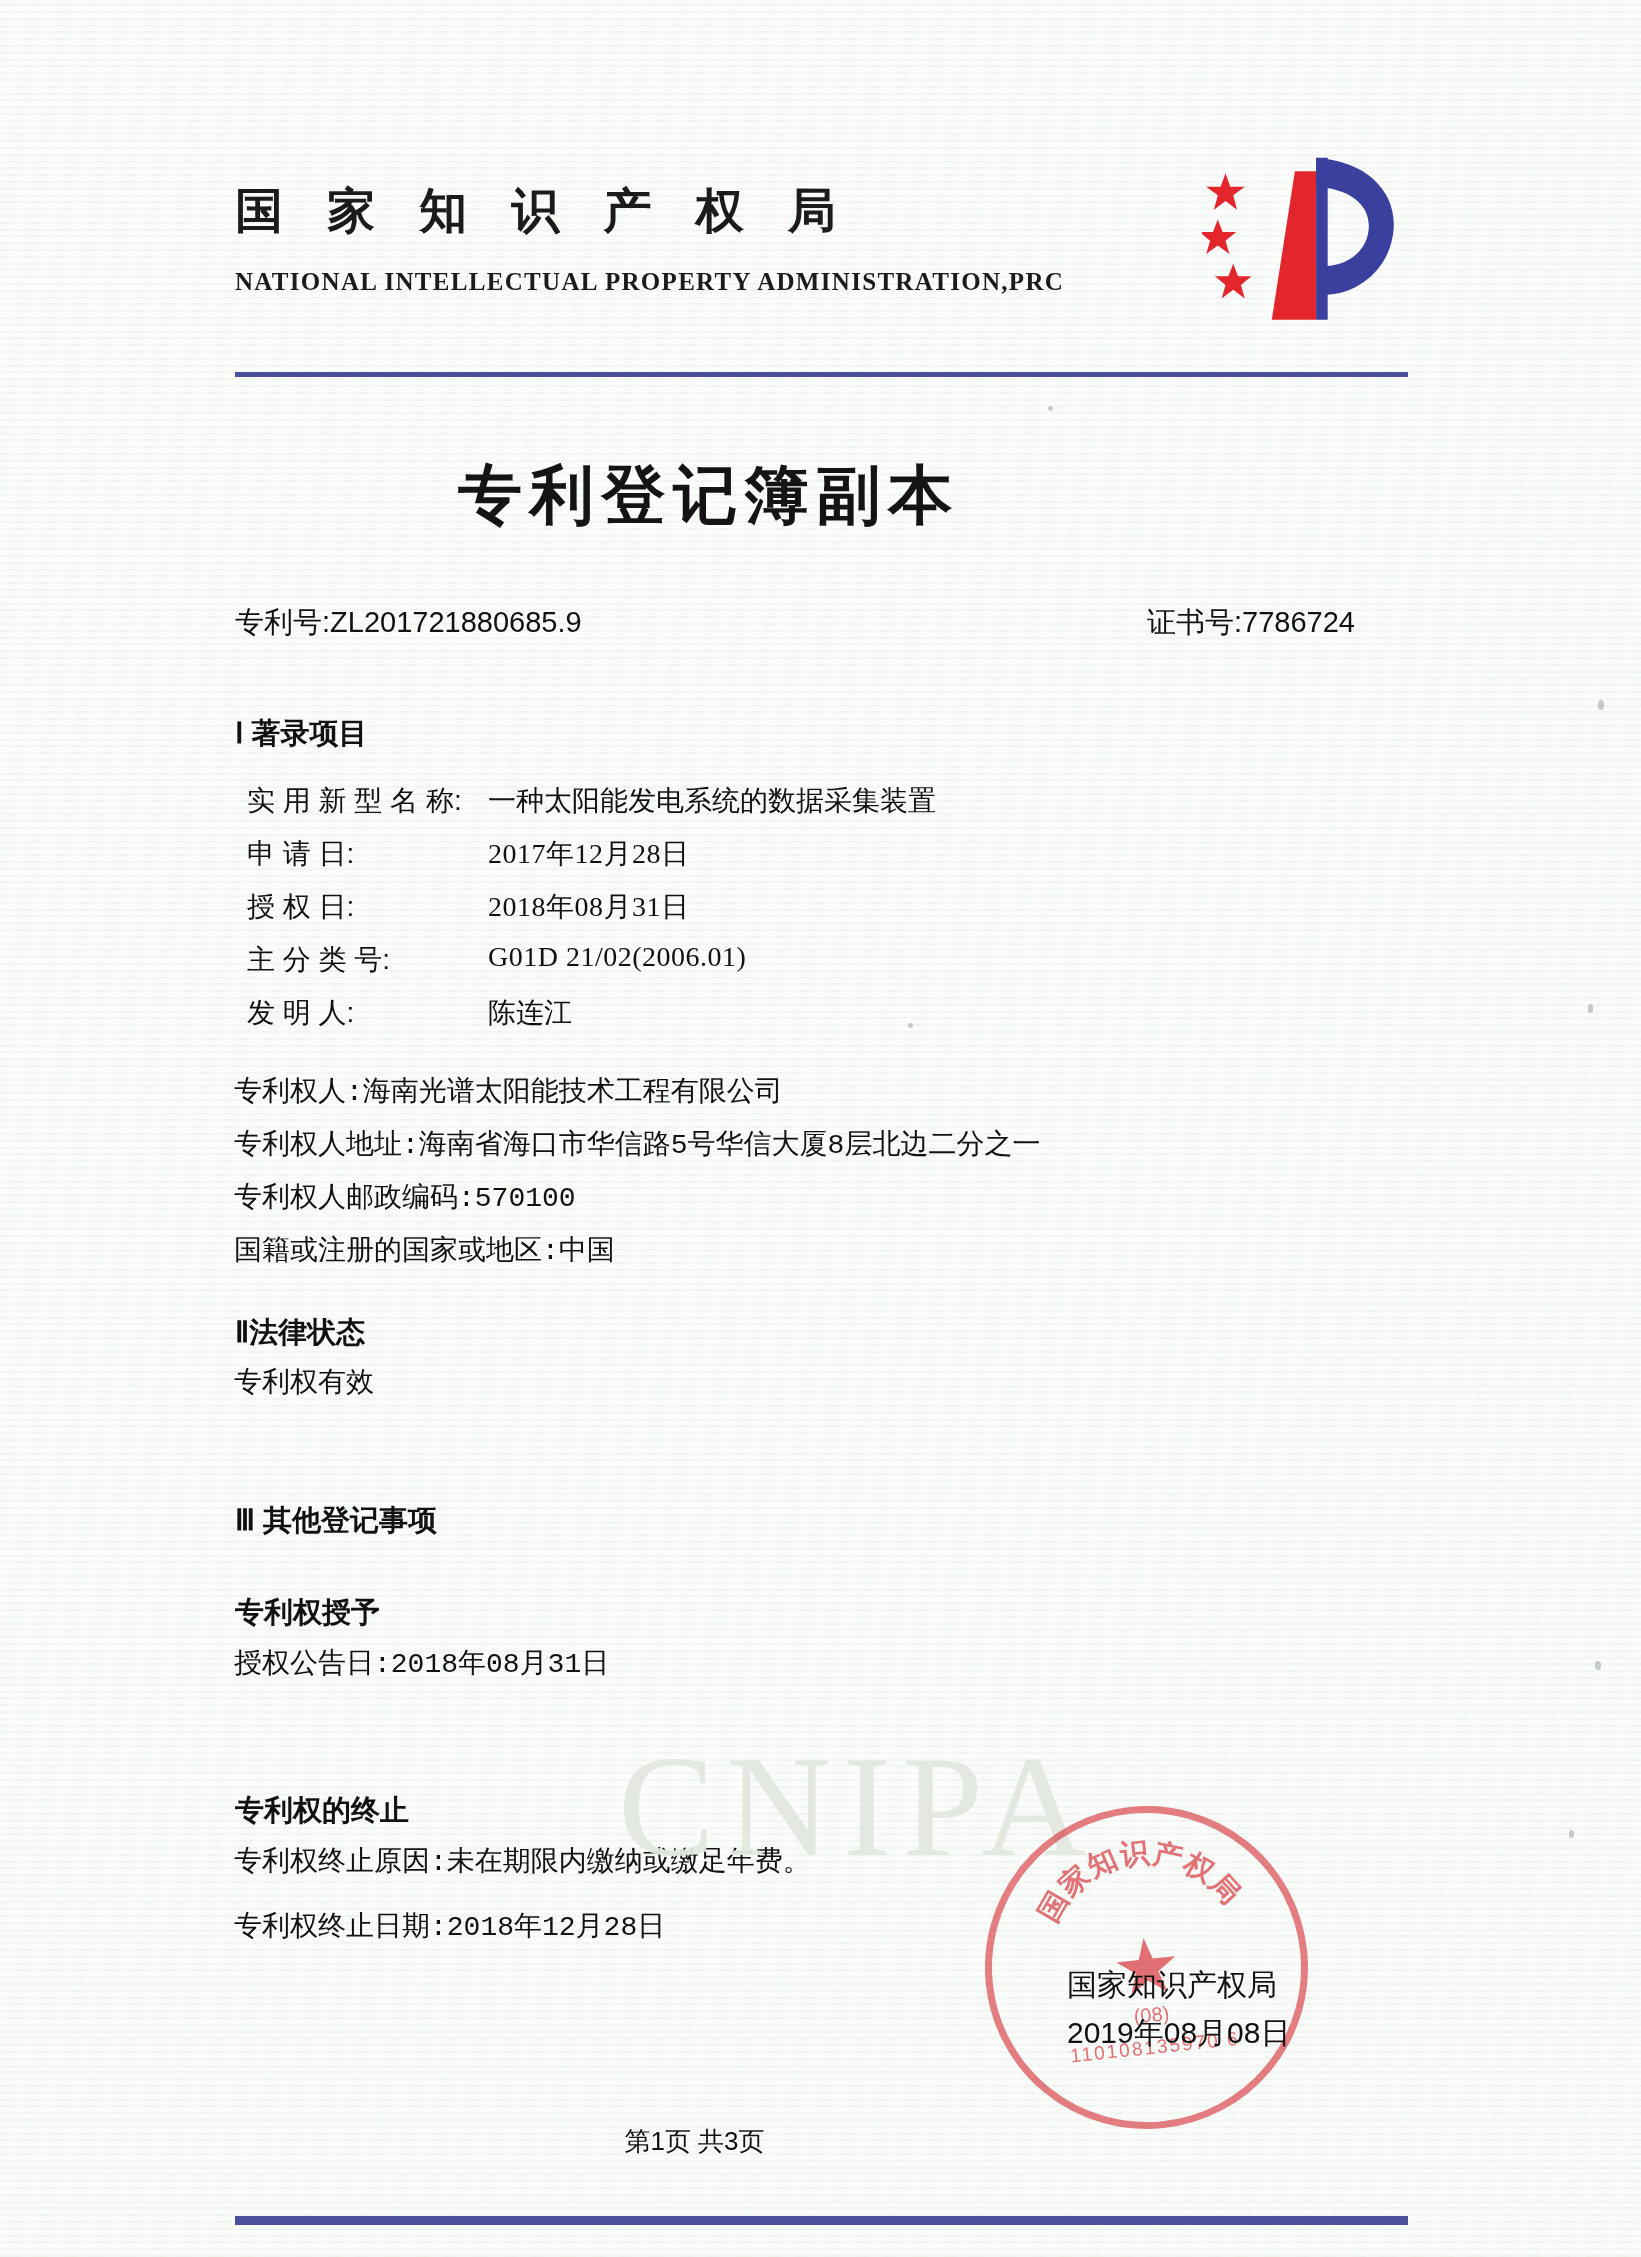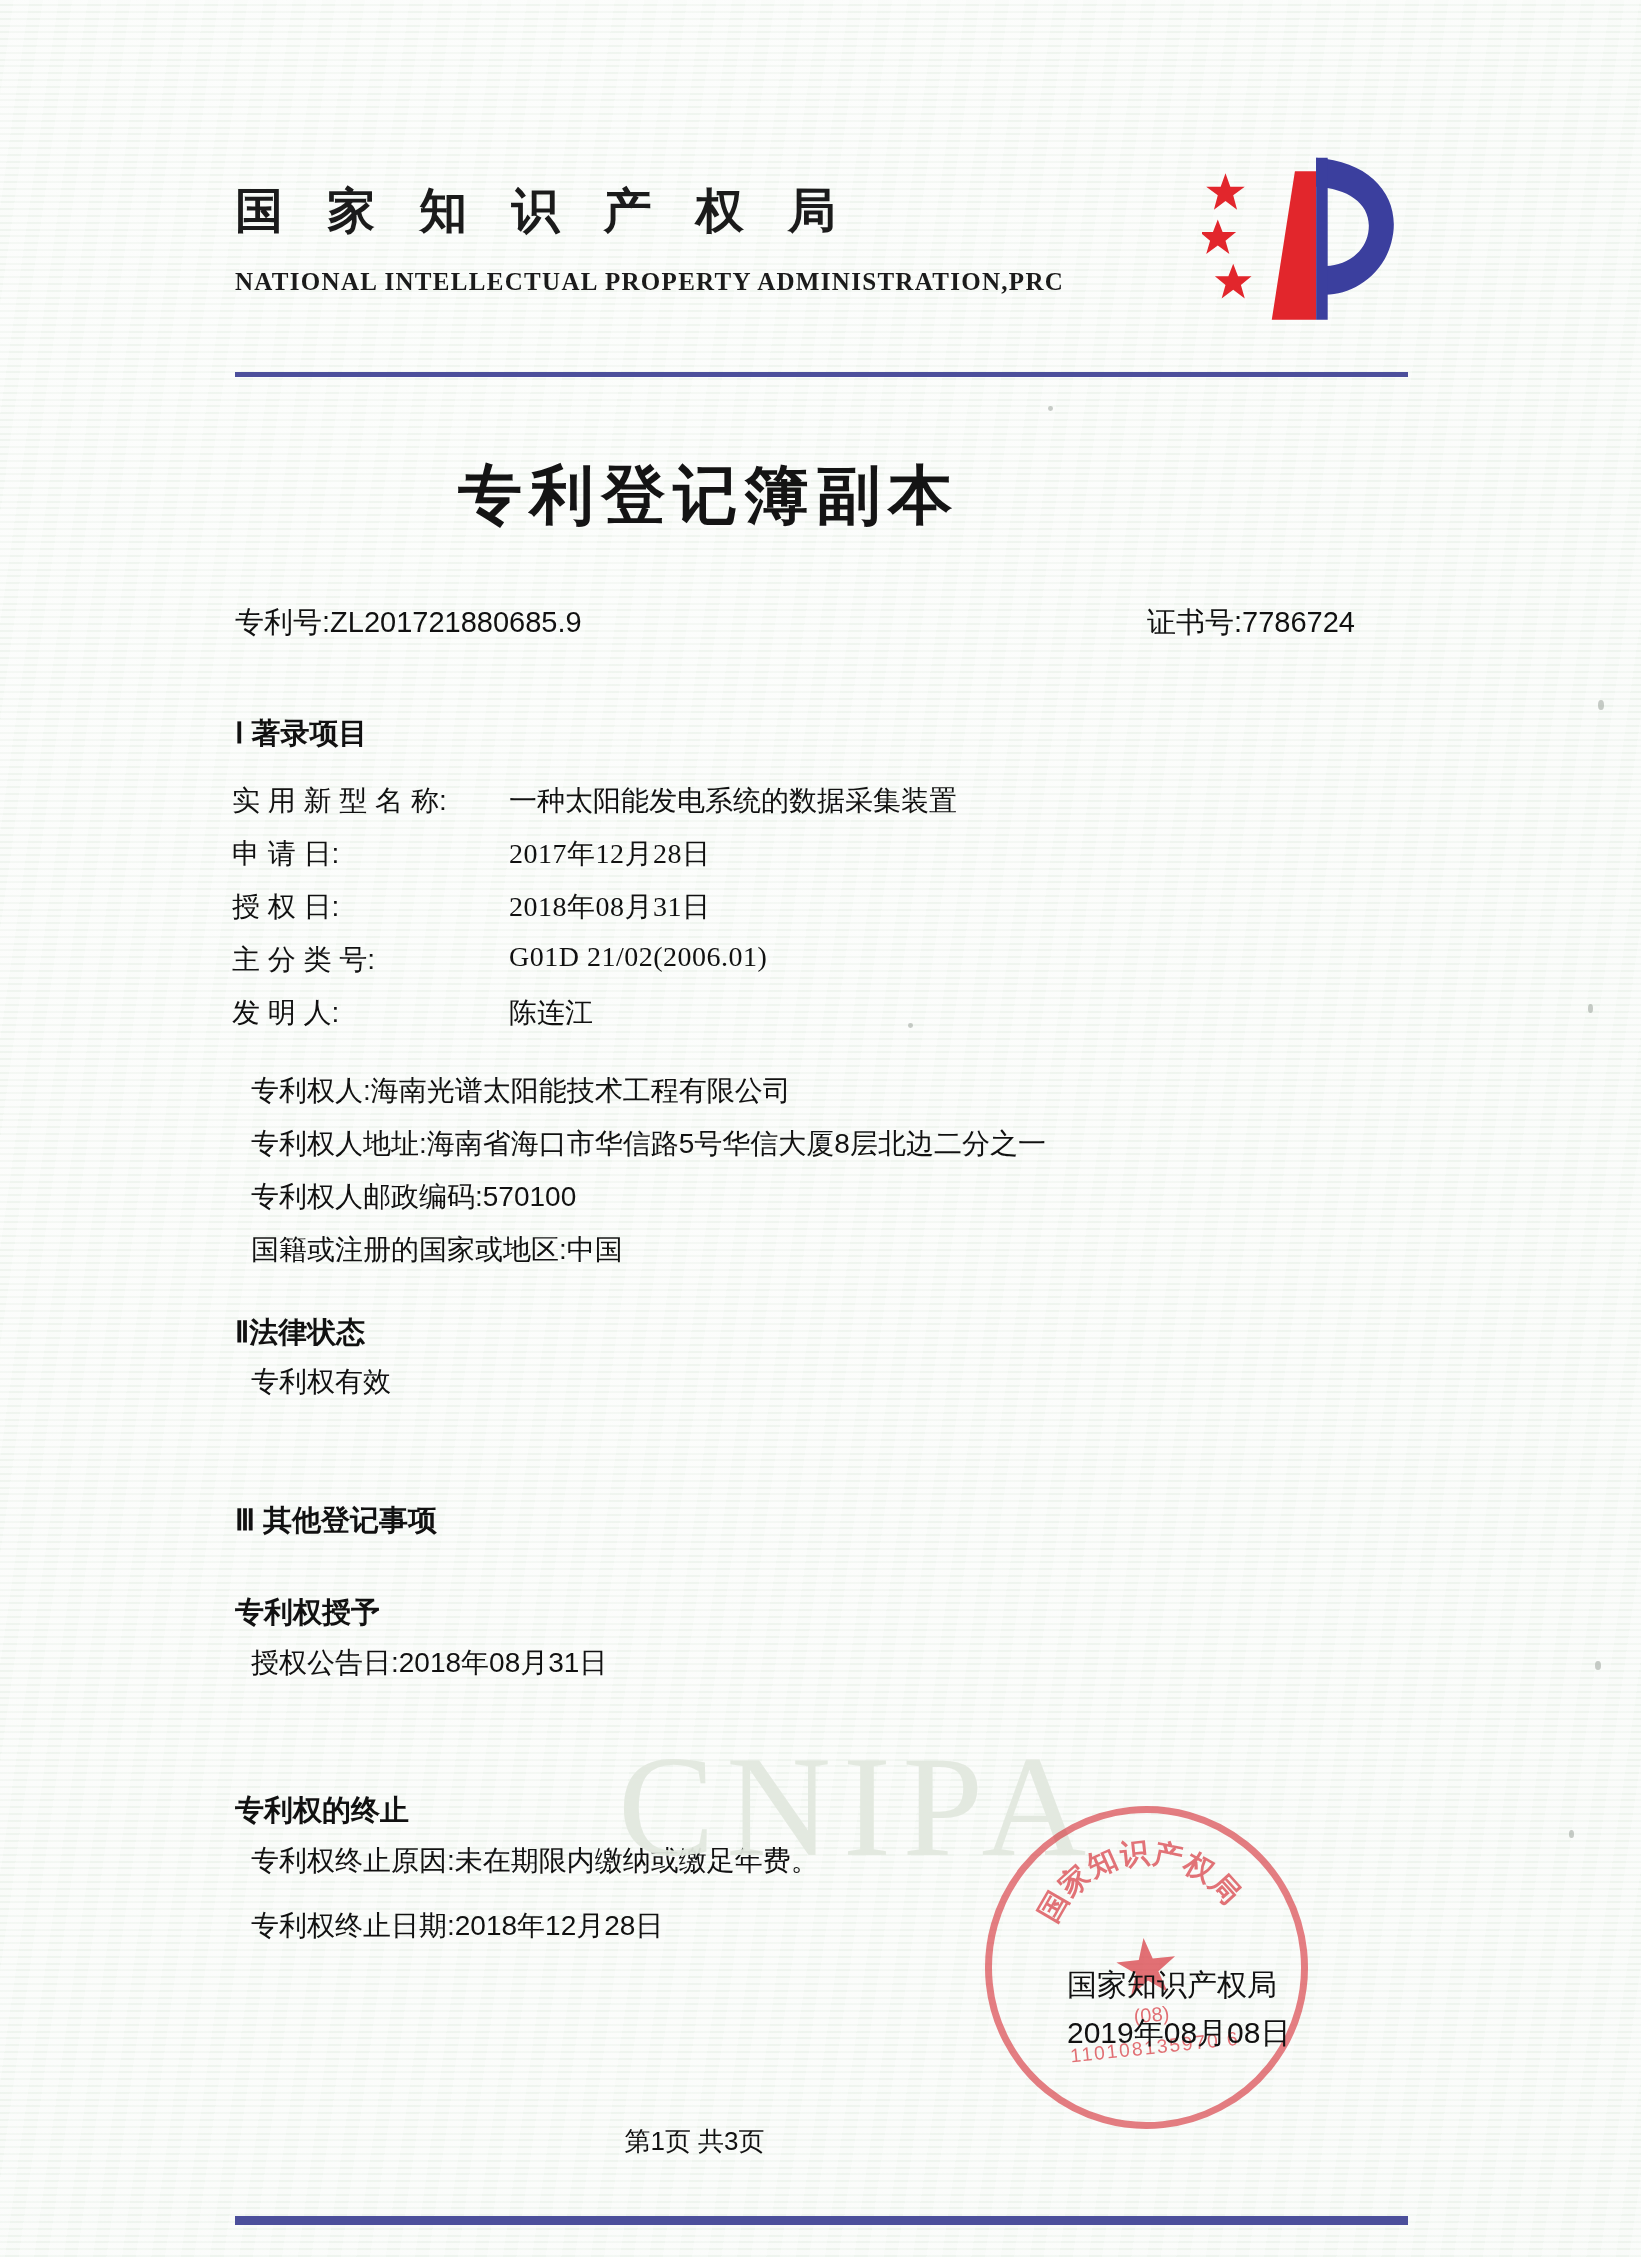--- a/index.html
+++ b/index.html
@@ -125,35 +125,34 @@
     position: absolute;
     left: 235px;
     font-family: "Liberation Sans", sans-serif;
     font-weight: bold;
     font-size: 29px;
     color: #111;
     white-space: nowrap;
   }
   .line {
     position: absolute;
-    left: 251px;
-    font-family: Liberation Sans, sans-serif;
+    left: 234px;
+    font-family: Liberation Mono, monospace;
     font-size: 28px;
     color: #111;
     white-space: nowrap;
   }
   .kv {
     position: absolute;
-    left: 232px;
+    left: 247px;
     font-family: "Liberation Sans", sans-serif;
     font-size: 28px;
     color: #111;
     white-space: nowrap;
     display: flex;
-    gap: 36px;
   }
   .kv .k {
     display: inline-block;
     width: 241px;
     letter-spacing: 0px;
   }
   .kv .v { font-family: "Liberation Sans", sans-serif; }
   .kv .v.mono { font-family: "Liberation Serif", serif; letter-spacing: 0.5px; }
 
   

